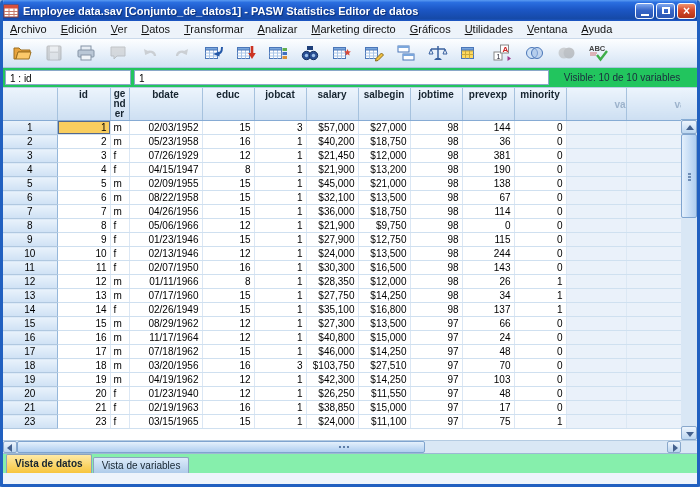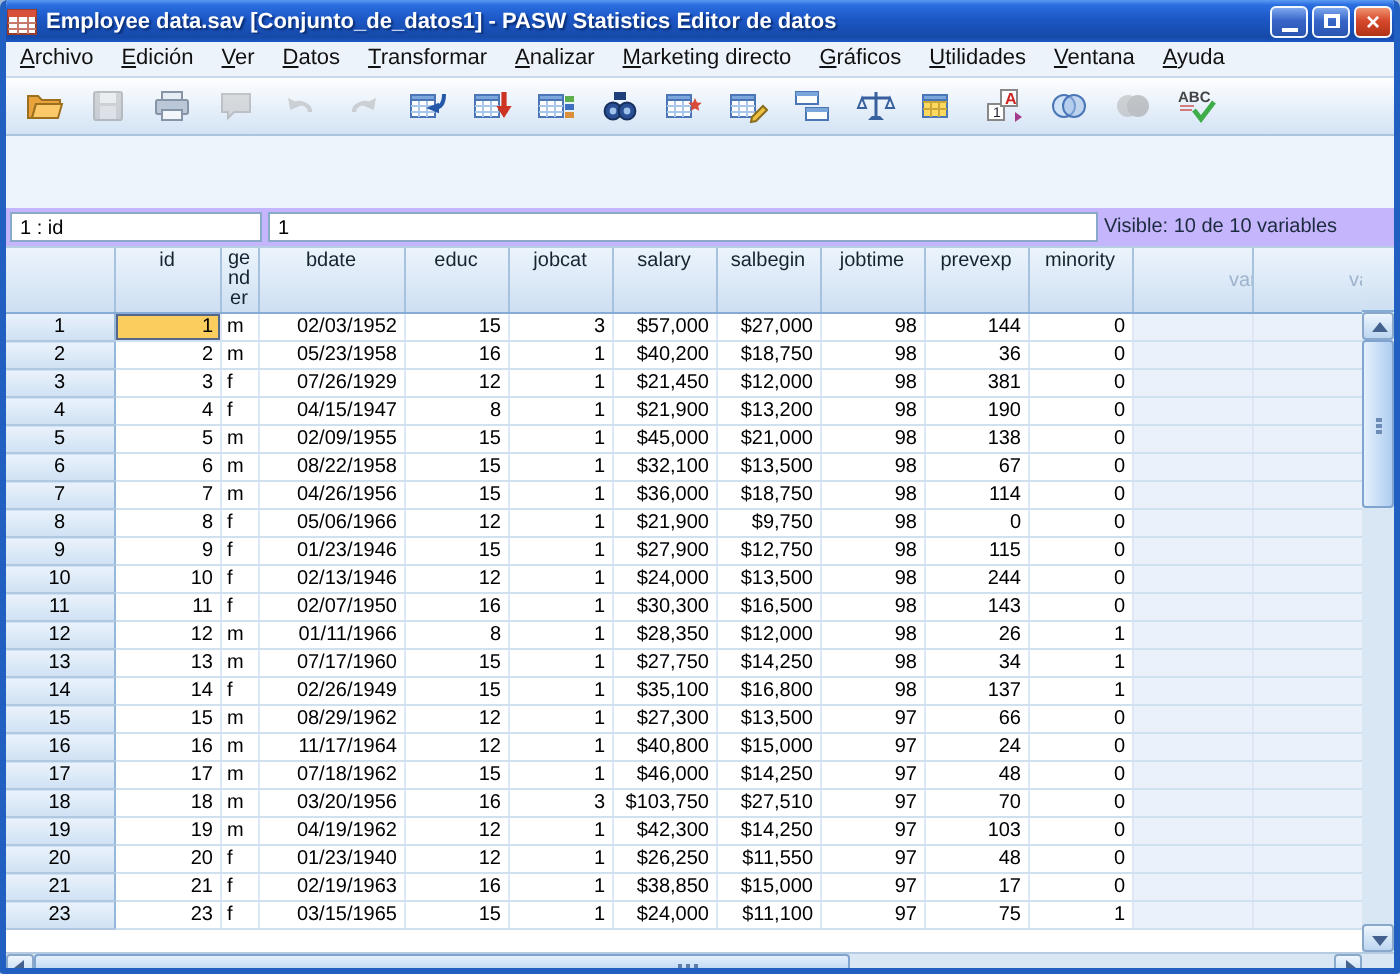--- a/index.html
+++ b/index.html
@@ -26,32 +26,32 @@
   .menu-item{display:inline-block;padding:1px 7px 2px;cursor:default;}
   .menu-item::first-letter{text-decoration:underline;}
   
   .toolbar{height:28px;flex:0 0 28px;display:flex;align-items:center;gap:4px;padding:0 5px;
     background:linear-gradient(180deg,#fdfeff,#e4eef9 60%,#d3e3f4);border-bottom:1px solid #aac4de;}
   .tbtn{width:28px;height:26px;border:none;background:transparent;padding:1px;display:flex;
     align-items:center;justify-content:center;}
   .tbtn.dis{opacity:.5;filter:grayscale(1);}
   .tbtn .icon{display:inline-flex;}
   
-  .cellref{height:19px;flex:0 0 19px;display:flex;align-items:center;gap:3px;background:#c4b5fd;
-    border-bottom:1px solid #b7cde4;padding:0 2px;font-size:10px;margin-top:36px;}
+  .cellref{height:19px;flex:0 0 19px;display:flex;align-items:center;gap:3px;background:#22c55e;
+    border-bottom:1px solid #b7cde4;padding:0 2px;font-size:10px;}
   .crbox{width:126px;flex:0 0 126px;height:15px;line-height:15px;background:#fff;
     border:1px solid #8aa8c8;padding:0 4px;box-sizing:border-box;overflow:hidden;}
   .credit{flex:1;height:15px;line-height:15px;background:#fff;border:1px solid #8aa8c8;
     padding:0 4px;box-sizing:border-box;overflow:hidden;}
-  .crvis{flex:0 0 140px;text-align:left;color:#1b2b3d;padding-right:3px;white-space:nowrap;}
+  .crvis{flex:0 0 140px;text-align:center;color:#1b2b3d;padding-right:3px;white-space:nowrap;}
   
   .gridzone{position:relative;height:352px;flex:0 0 352px;background:#fff;}
   .gtab{border-collapse:collapse;table-layout:fixed;width:678px;}
   .gtab th{background:linear-gradient(180deg,#ecf4fc,#cddff2);border-right:1px solid #a6c2de;
-    border-bottom:1px solid #86abd4;font-weight:normal;font-size:10px;color:#16242f;
+    border-bottom:1px solid #86abd4;font-weight:bold;font-size:10px;color:#16242f;
     text-align:center;vertical-align:top;padding:1px 2px;height:29px;overflow:hidden;}
   .gtab th.ghdr{word-break:break-all;line-height:10px;padding:1px 2px;}
   .gtab th.varhdr{color:#9db3cc;vertical-align:middle;padding-left:48px;}
   .gtab td{background:#fff;border-right:1px solid #dbe7f4;border-bottom:1px solid #cfe0f0;
     font-size:10px;padding:0 3px;height:13px;line-height:13px;white-space:nowrap;overflow:hidden;color:#000;}
   .gtab td.r{text-align:right;}
   .gtab td.rh{background:linear-gradient(180deg,#e9f2fb,#cfe1f4);border-right:1px solid #95b7da;
     border-bottom:1px solid #b0c8e0;text-align:center;}
   .gtab td.varcell{background:#eaf1fa;border-right:1px solid #dce8f4;}
   .gtab td.sel{background:var(--selected-cell,#f9ce5f);box-shadow:inset 0 0 0 1px #55688b;}

